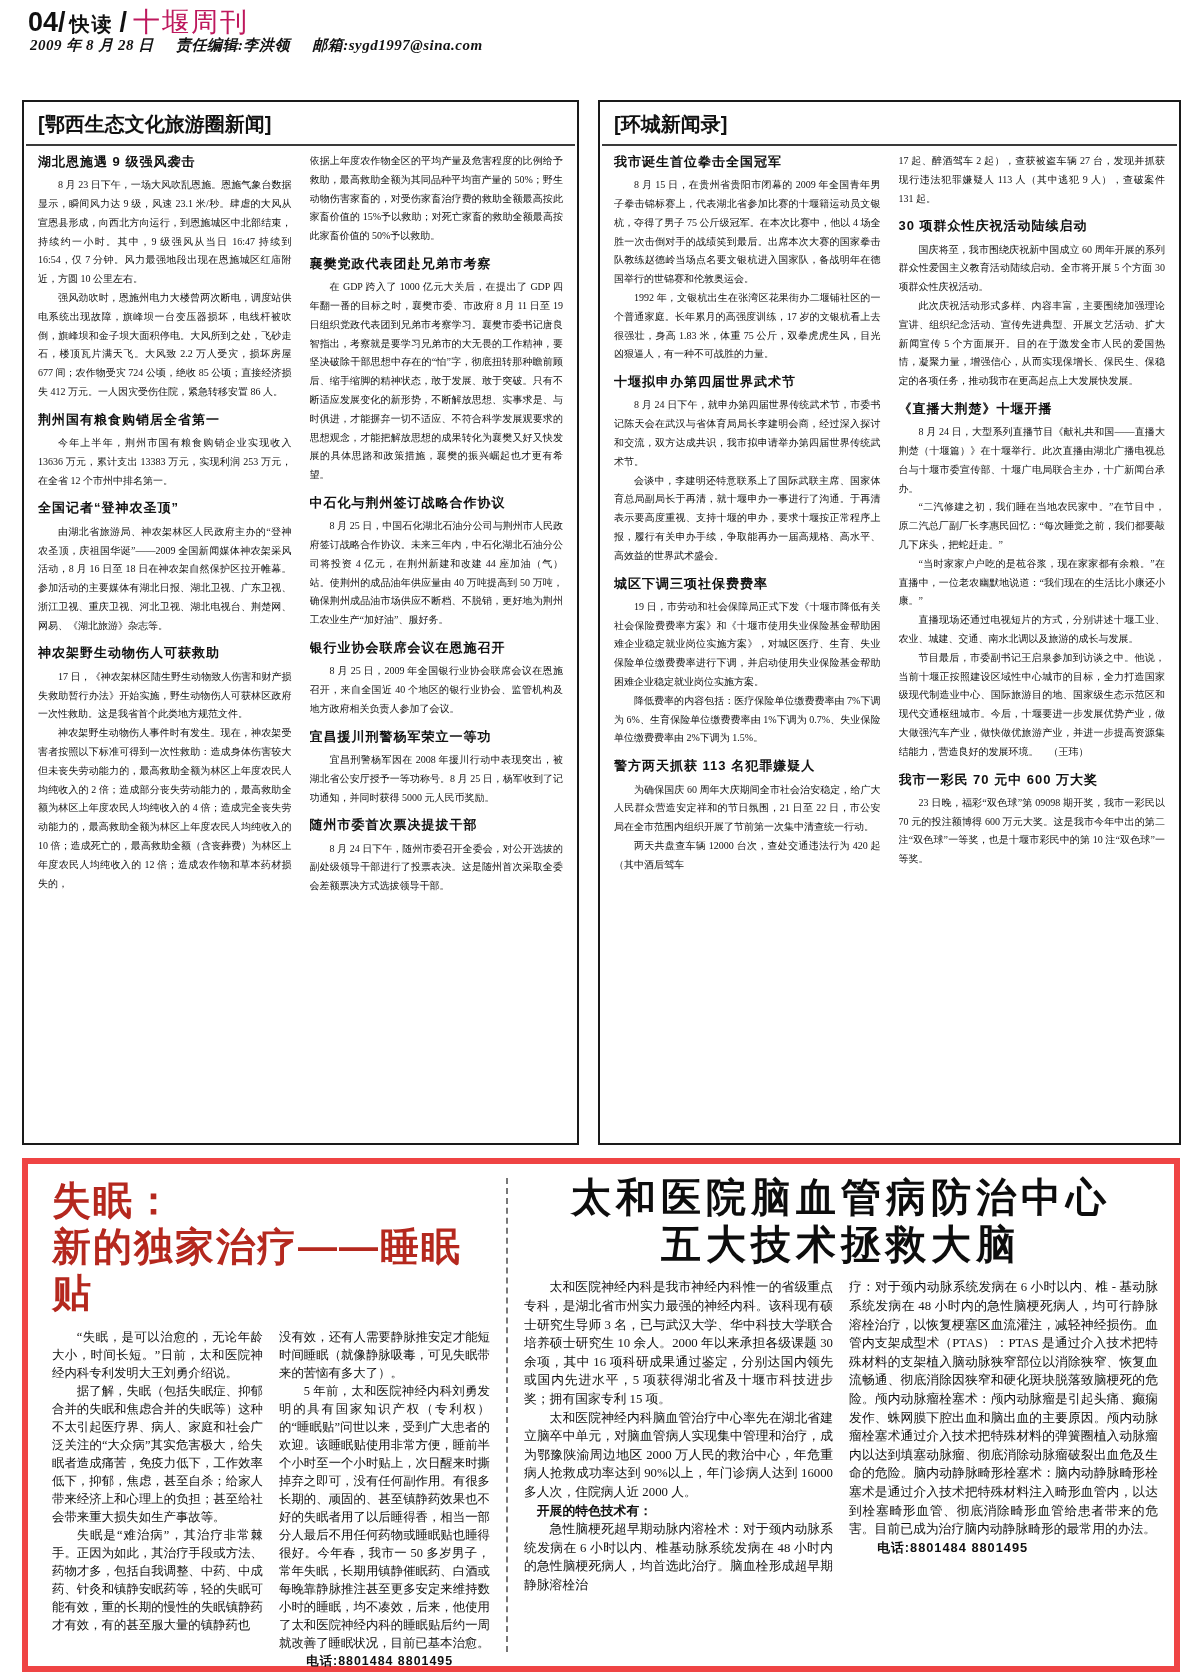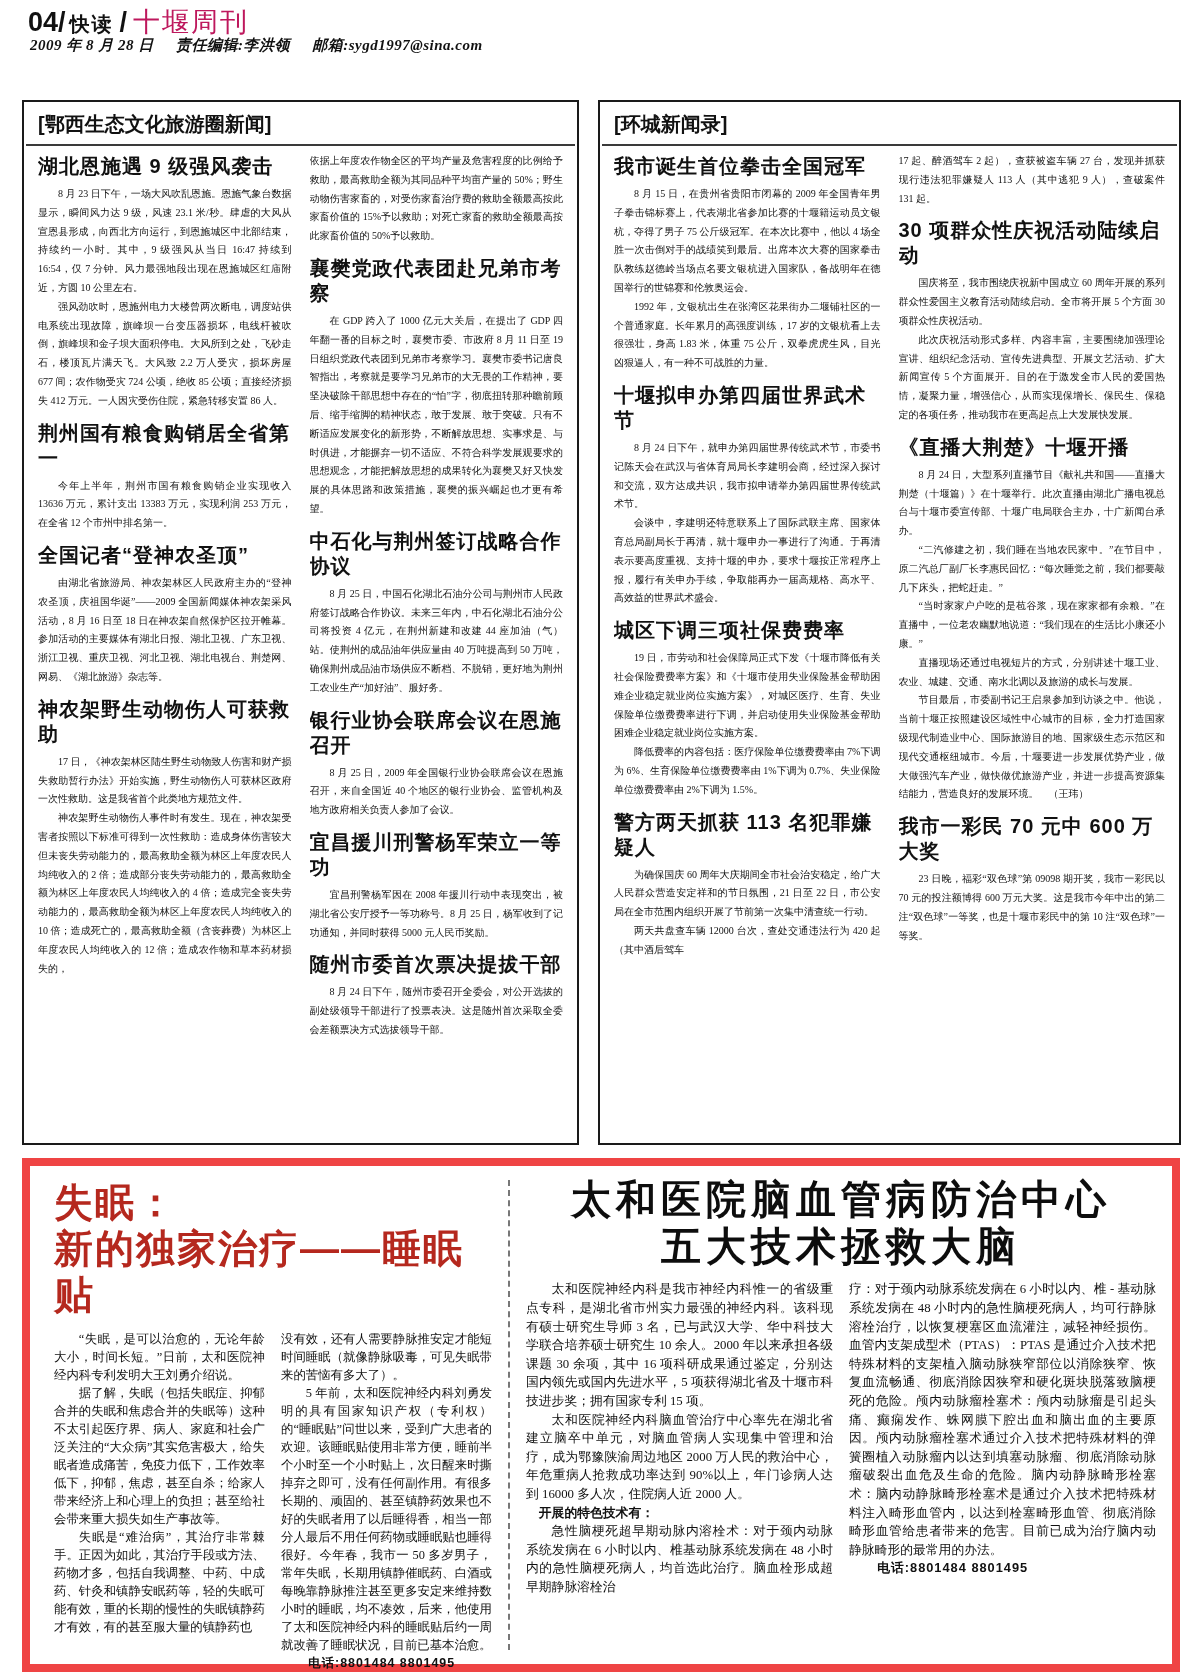--- a/index.html
+++ b/index.html
@@ -14,31 +14,31 @@
   .dateline{position:absolute;left:30px;top:36px;font-style:italic;font-weight:bold;font-size:15px;letter-spacing:.5px;}
   .dateline span{margin-right:18px;}
   
   .newsbox{position:absolute;top:100px;border:2px solid #1a1a1a;background:#fff;box-sizing:border-box;}
   .newsbox.leftbox{left:22px;width:557px;height:1045px;}
   .newsbox.rightbox{left:598px;width:583px;height:1045px;}
   .box-label{font-family:"Liberation Sans",sans-serif;font-weight:bold;font-size:20px;
              padding:9px 12px 6px 12px;border-bottom:2px solid #3a3a3a;margin:0 2px;}
   .cols{display:flex;gap:18px;padding:6px 14px 8px 14px;box-sizing:border-box;height:calc(100% - 42px);}
   .col{flex:1 1 0;overflow:hidden;}
-  .art-h{font-family:"Liberation Sans",sans-serif;font-weight:bold;font-size:20px;
+  .art-h{font-family:"Liberation Sans",sans-serif;font-weight:bold;font-size:13px;
          margin:10px 0 6px 0;letter-spacing:1px;line-height:1.25;}
   .col .art-h:first-child{margin-top:2px;}
   .para{margin:0;font-size:10px;line-height:18.8px;text-align:justify;text-indent:2em;}
   .para.cont{text-indent:0;}
   .para.bold{font-weight:bold;font-family:"Liberation Sans",sans-serif;text-indent:1em;}
   .para.phone{font-family:"Liberation Sans",sans-serif;font-weight:bold;font-size:15px;
               text-indent:2.2em;letter-spacing:1px;}
   
   .adbox{position:absolute;left:22px;top:1158px;width:1158px;height:514px;
-         border:8px solid #ef4444;box-sizing:border-box;display:flex;}
+         border:6px solid #ef4444;box-sizing:border-box;display:flex;}
   .ad-left{width:478px;box-sizing:border-box;padding:14px 16px 10px 24px;position:relative;}
   .ad-divider{width:0;border-left:2px dashed #777;margin:14px 0;}
   .ad-right{flex:1;box-sizing:border-box;padding:10px 16px 10px 16px;}
   .ad-title{font-family:"Liberation Sans",sans-serif;font-weight:bold;line-height:1.18;}
   .ad-title.red{color:#b5281e;font-size:39px;letter-spacing:2px;margin-bottom:12px;}
   .ad-title.black{color:#0d0d0d;font-size:40px;text-align:center;letter-spacing:5px;margin-bottom:10px;}
   .ad-cols{display:flex;gap:16px;padding:0;height:auto;}
   .ad-cols .col{overflow:hidden;}
   .ad-left .ad-cols .col .para{font-size:12.4px;line-height:18px;}
   .ad-right .ad-cols .col .para{font-size:12.8px;line-height:18.6px;}

